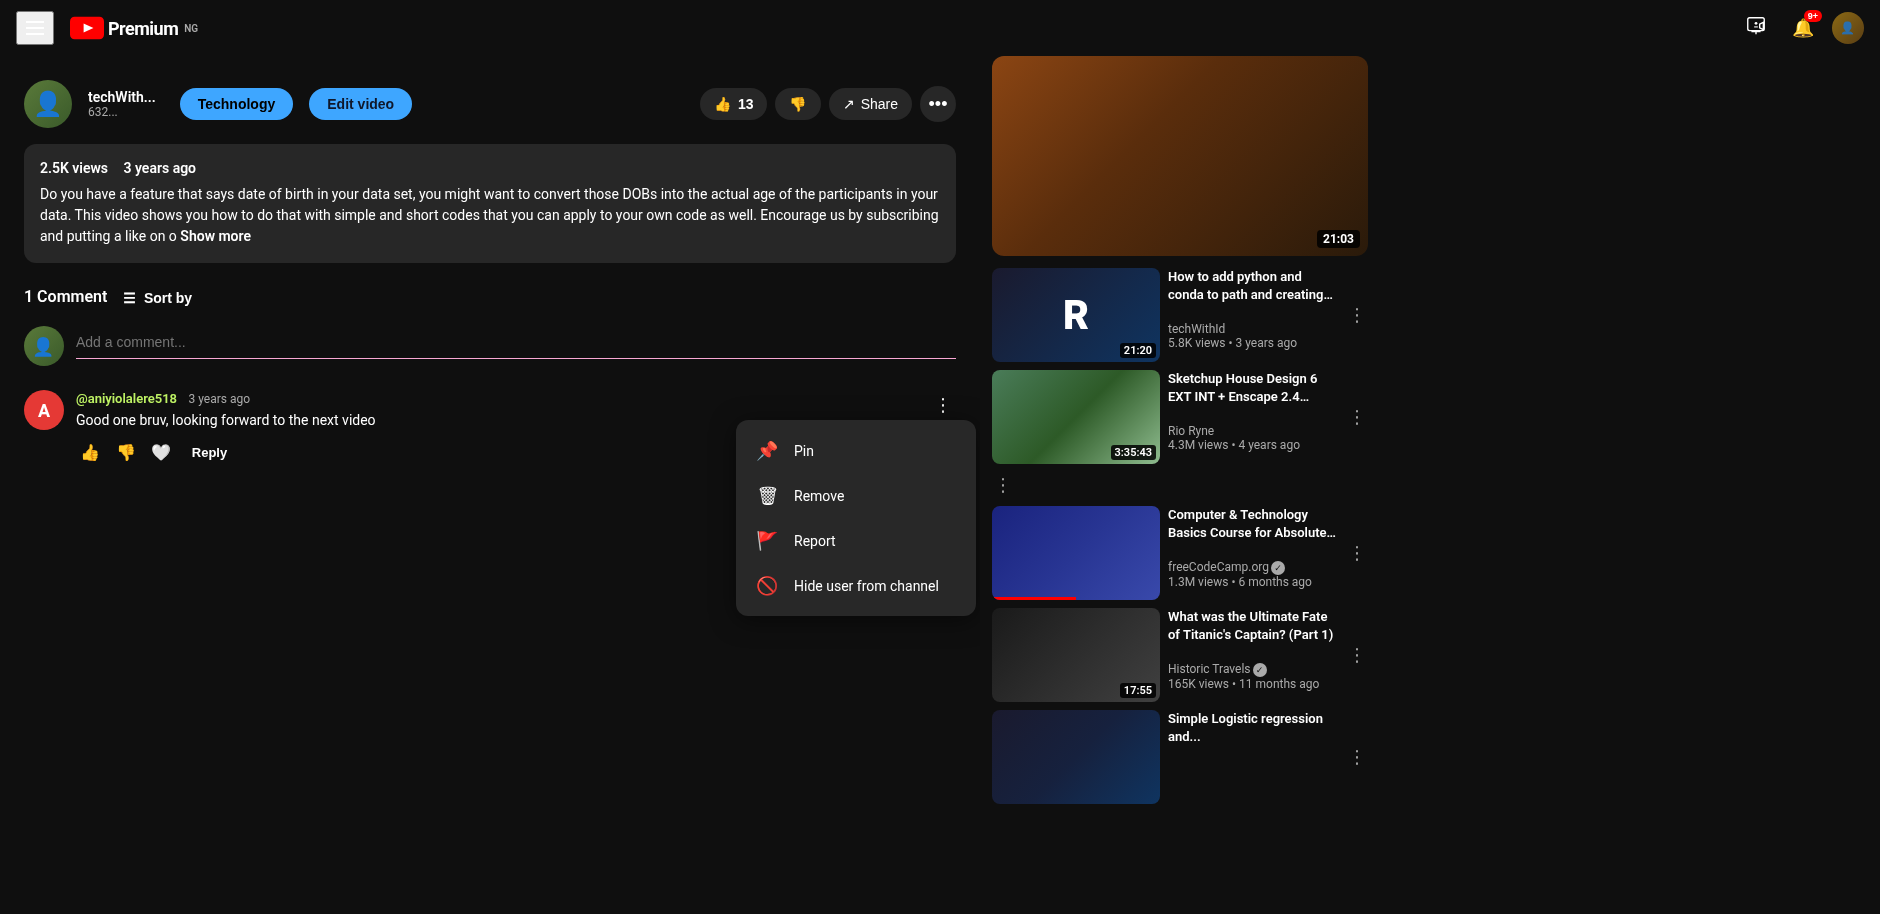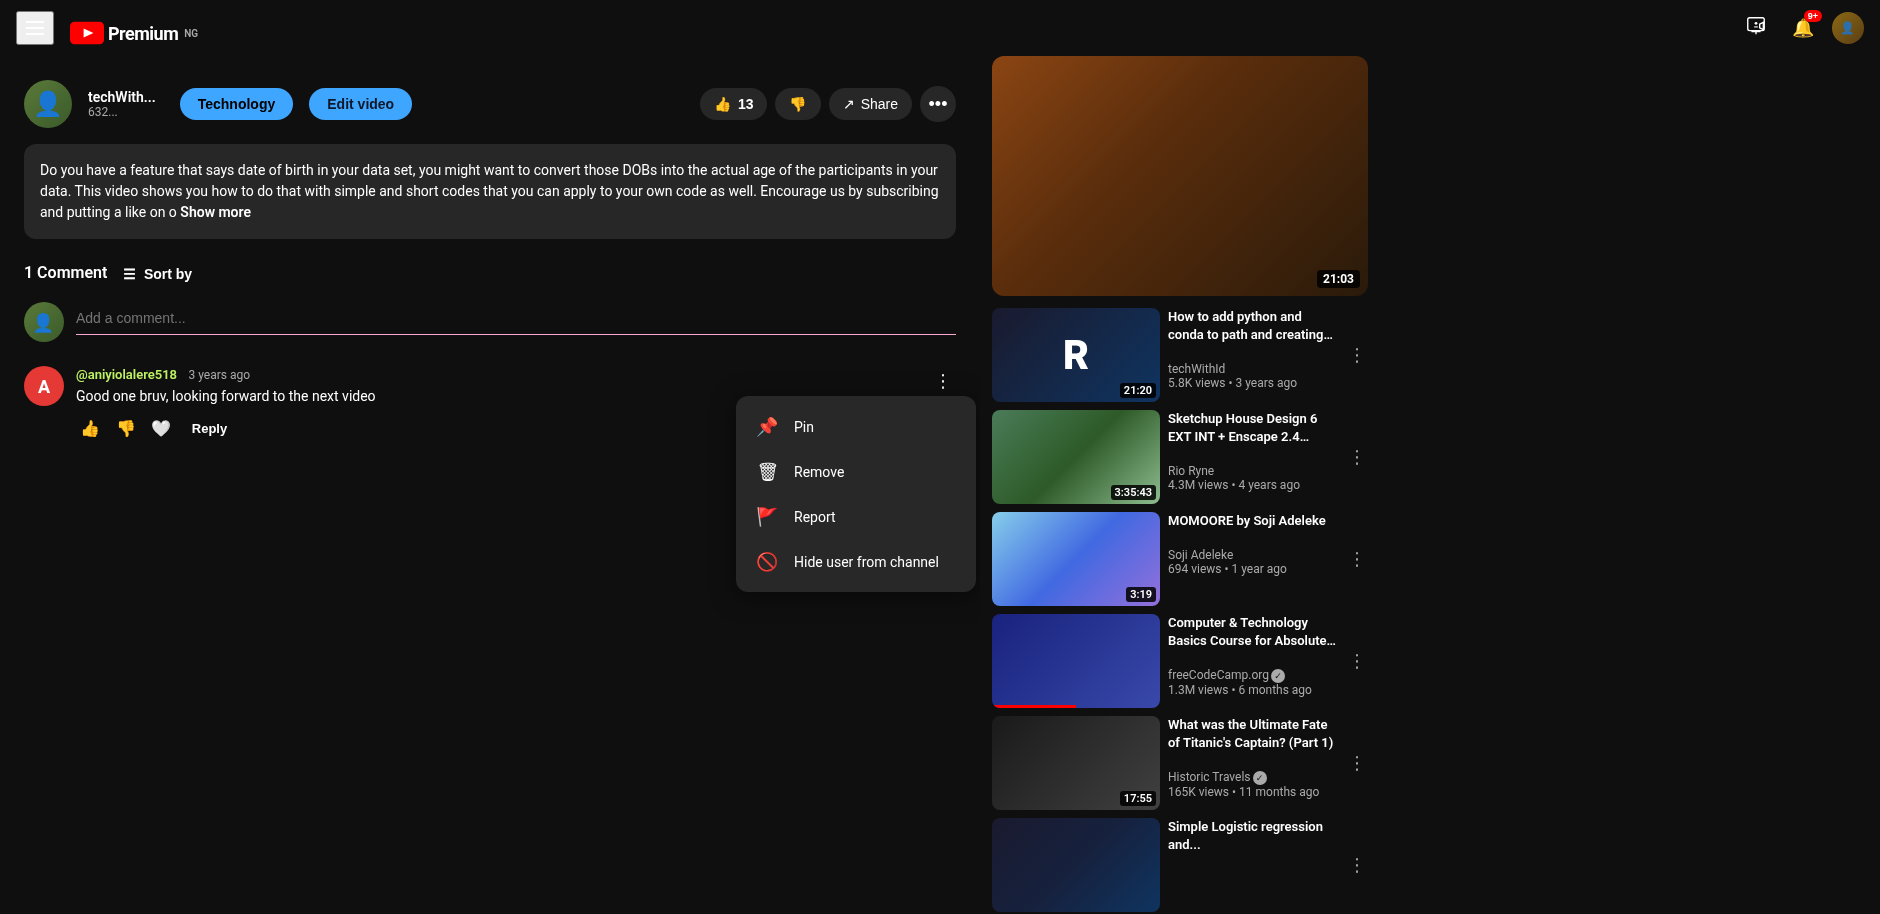--- a/index.html
+++ b/index.html
@@ -21,21 +21,21 @@
       height: 56px;
       background: #0f0f0f;
       position: fixed;
       top: 0;
       left: 0;
       right: 0;
       z-index: 100;
     }
     .header-left {
       display: flex;
-      align-items: flex-end;
+      align-items: center;
       gap: 16px;
       min-width: 200px;
     }
     .hamburger {
       display: flex;
       flex-direction: column;
       gap: 4px;
       cursor: pointer;
       padding: 8px;
     }
@@ -524,21 +524,21 @@
       cursor: pointer;
       font-size: 18px;
       padding: 2px;
       flex-shrink: 0;
     }
 
     
     .featured-thumb {
       position: relative;
       width: 100%;
-      height: 240px;
+      height: 200px;
       border-radius: 12px;
       overflow: hidden;
       background: #1a1a1a;
       margin-bottom: 12px;
     }
     .featured-thumb-inner {
       width: 100%;
       height: 100%;
       background: linear-gradient(135deg, #8b4513 0%, #5a2d0c 40%, #2a1a0a 100%);
     }
@@ -655,20 +655,24 @@
           <span>↗</span>
           <span>Share</span>
         </button>
         <button class="action-more">
           <span>•••</span>
         </button>
       </div>
     </div>
 
     <div class="description-box">
+      <div class="desc-meta">
+        <span>2.5K views</span>
+        <span>3 years ago</span>
+      </div>
       <div class="desc-text">
         <span>Do you have a feature that says date of birth in your data set, you might want to convert those DOBs into the actual age of the participants in your data. This video shows you how to do that with simple and short codes that you can apply to your own code as well. Encourage us by subscribing and putting a like on o</span>
         <span class="show-more">Show more</span>
       </div>
     </div>
 
     <div class="comments-header">
       <span class="comments-count">1 Comment</span>
       <button class="sort-btn">
         <span>☰</span>
@@ -759,30 +763,20 @@
 
     </div>
     <div class="video-meta">
       <div class="video-title">Sketchup House Design 6 EXT INT + Enscape 2.4 Realtime...</div>
       <div class="video-channel">Rio Ryne</div>
       <div class="video-stats">4.3M views • 4 years ago</div>
     </div>
     <button class="video-more">⋮</button>
   </div>
         <div class="video-thumb-item">
-    <div class="thumb-wrap">
-      <div style="width:100%;height:100%;background:linear-gradient(135deg,#87ceeb 0%,#4169e1 50%,#9370db 100%);"></div>
-      <span class="thumb-duration">3:19</span>
-
-    </div>
-    <div class="video-meta">
-      <div class="video-title">MOMOORE by Soji Adeleke</div>
-      <div class="video-channel">Soji Adeleke</div>
-      <div class="video-stats">694 views • 1 year ago</div>
-    </div>
     <button class="video-more">⋮</button>
   </div>
         <div class="video-thumb-item">
     <div class="thumb-wrap">
       <div style="width:100%;height:100%;background:linear-gradient(135deg,#1a237e 0%,#283593 50%,#3949ab 100%);"></div>
 
       <div class="thumb-progress" style="width:50%;"></div>
     </div>
     <div class="video-meta">
       <div class="video-title">Computer &amp; Technology Basics Course for Absolute Beginners</div>

